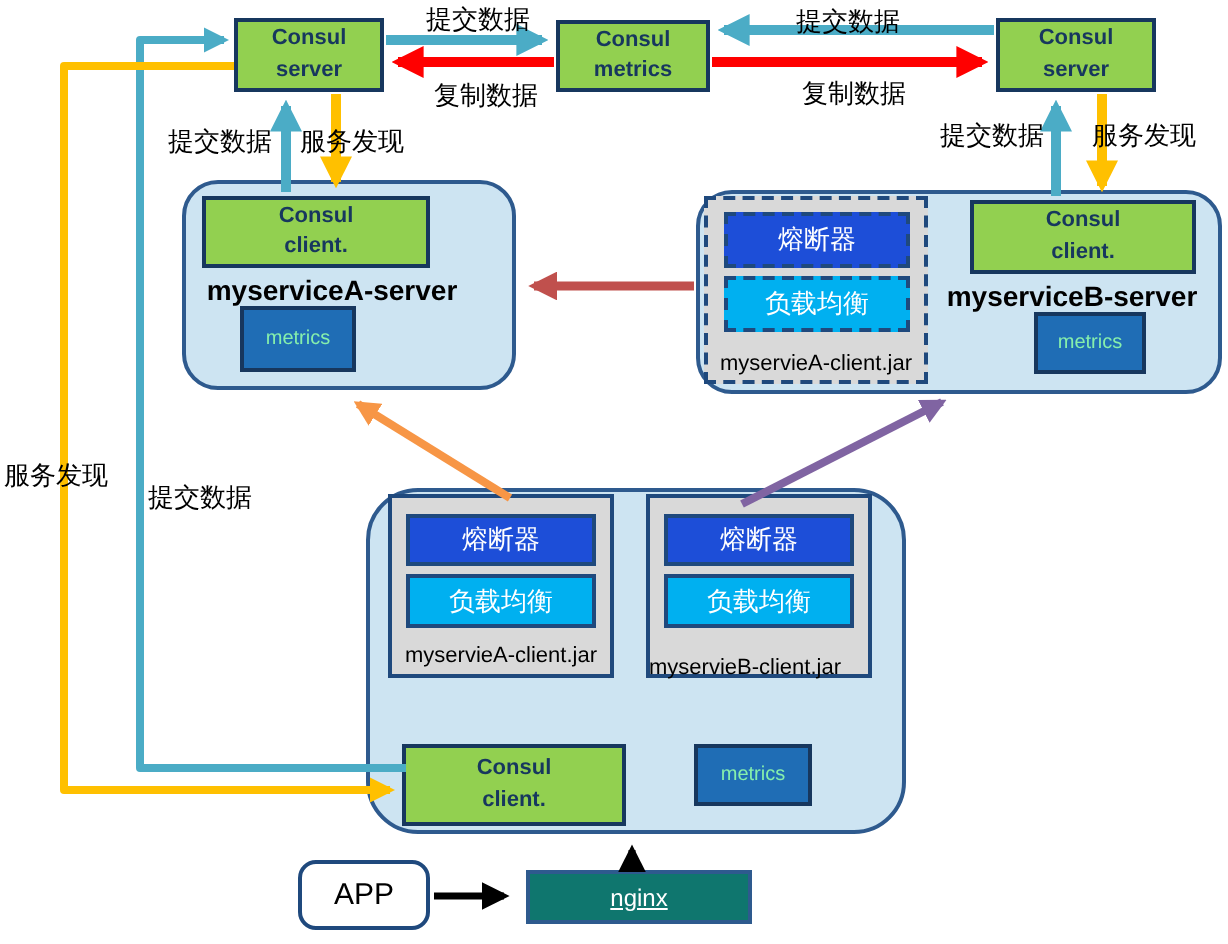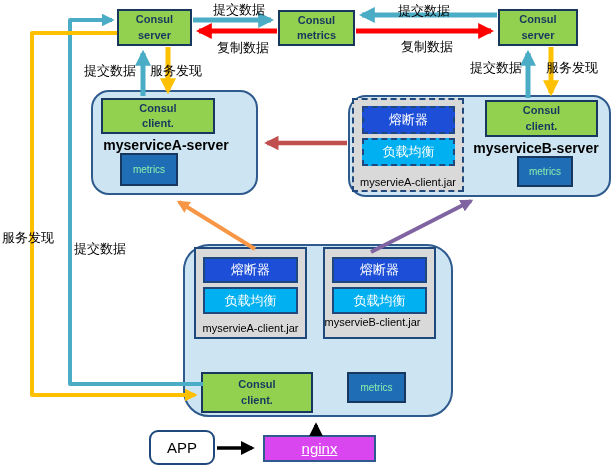--- a/index.html
+++ b/index.html
@@ -23,22 +23,22 @@
   .chip.cyan{background:#00b0f0;font-family:Liberation Mono, monospace;}
   .chip.dashed{border-style:dashed;}
   
   .metrics{position:absolute;background:#1f6db5;border:2px solid #17375e;color:#86efac;
     font-size:10px;display:flex;align-items:center;justify-content:center;box-sizing:border-box;}
   .node-title{position:absolute;font-weight:bold;font-size:14px;color:#000;text-align:center;white-space:nowrap;}
   .jar-label{position:absolute;font-size:11px;color:#000;text-align:center;white-space:nowrap;}
   .edge-label{position:absolute;font-size:13px;color:#000;white-space:nowrap;z-index:7;}
   .app-box{position:absolute;background:#ffffff;border:2px solid #1f497d;border-radius:9px;
     display:flex;align-items:center;justify-content:center;font-size:15px;color:#000;box-sizing:border-box;}
-  .nginx-box{position:absolute;background:#d946ef;border:2px solid #2e5a8e;color:#fff;
-    display:flex;align-items:center;justify-content:center;font-size:15px;box-sizing:border-box;text-decoration:underline;}
+  .nginx-box{position:absolute;background:#0f766e;border:2px solid #2e5a8e;color:#fff;
+    display:flex;align-items:center;justify-content:center;font-size:12px;box-sizing:border-box;text-decoration:underline;}
   .svg-layer{position:absolute;left:0;top:0;z-index:6;pointer-events:none;}
 </style>
 </head>
 <body>
 
 <div class="stage">
 
   <div class="container" style="left:91px;top:90px;width:167px;height:105px;"></div>
   <div class="container" style="left:348px;top:95px;width:263px;height:102px;"></div>
   <div class="container big" style="left:183px;top:244px;width:270px;height:173px;"></div>
@@ -75,21 +75,21 @@
   <div class="metrics" style="left:517px;top:156px;width:56px;height:31px;">metrics</div>
 
   <div class="grey-box" style="left:194px;top:247px;width:113px;height:92px;"></div>
   <div class="chip red" style="left:203px;top:257px;width:95px;height:26px;">熔断器</div>
   <div class="chip cyan" style="left:203px;top:287px;width:95px;height:27px;">负载均衡</div>
   <div class="jar-label" style="left:194px;top:322px;width:113px;">myservieA-client.jar</div>
 
   <div class="grey-box" style="left:323px;top:247px;width:113px;height:92px;"></div>
   <div class="chip red" style="left:332px;top:257px;width:95px;height:26px;">熔断器</div>
   <div class="chip cyan" style="left:332px;top:287px;width:95px;height:27px;">负载均衡</div>
-  <div class="jar-label" style="left:323px;top:316px;width:99px;">myservieB-client.jar</div>
+  <div class="jar-label" style="left:323px;top:328px;width:99px;">myservieB-client.jar</div>
 
   <div class="green-node" style="left:201px;top:372px;width:112px;height:41px;">
     <span>Consul</span>
     <span>client.</span>
   </div>
   <div class="metrics" style="left:347px;top:372px;width:59px;height:31px;">metrics</div>
 
   <div class="app-box" style="left:149px;top:430px;width:66px;height:35px;">APP</div>
   <div class="nginx-box" style="left:263px;top:435px;width:113px;height:27px;">nginx</div>
 

